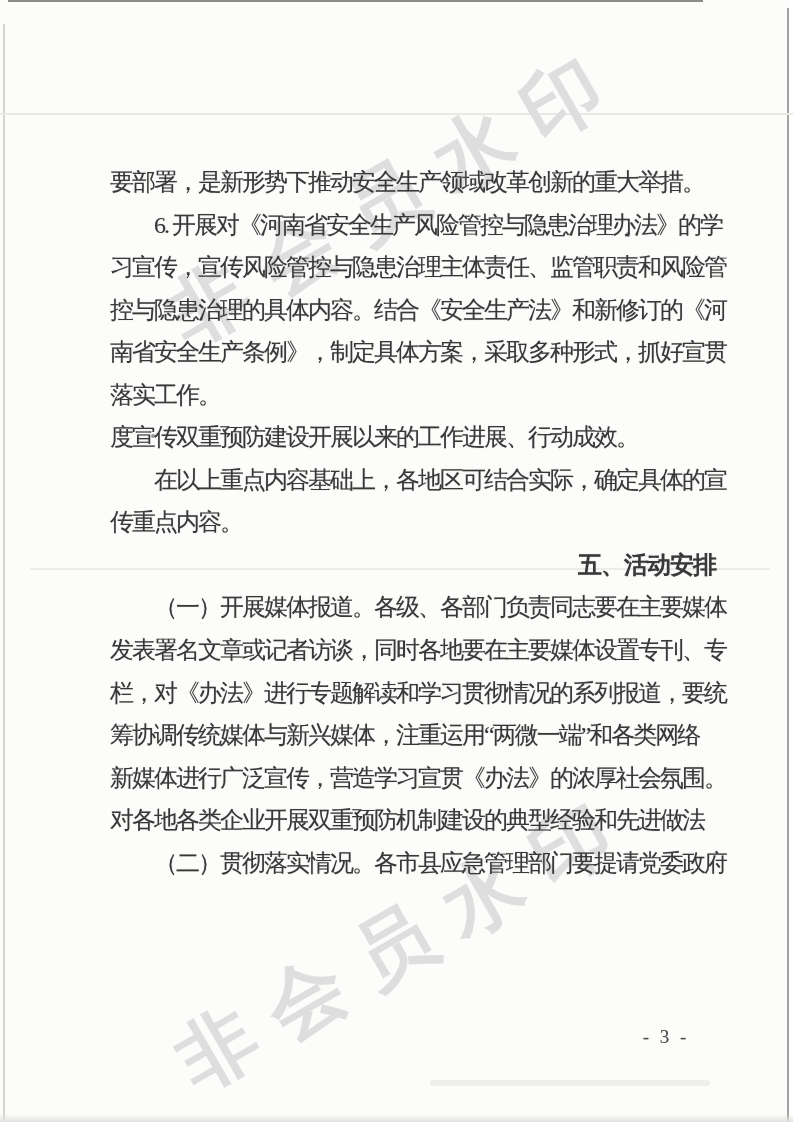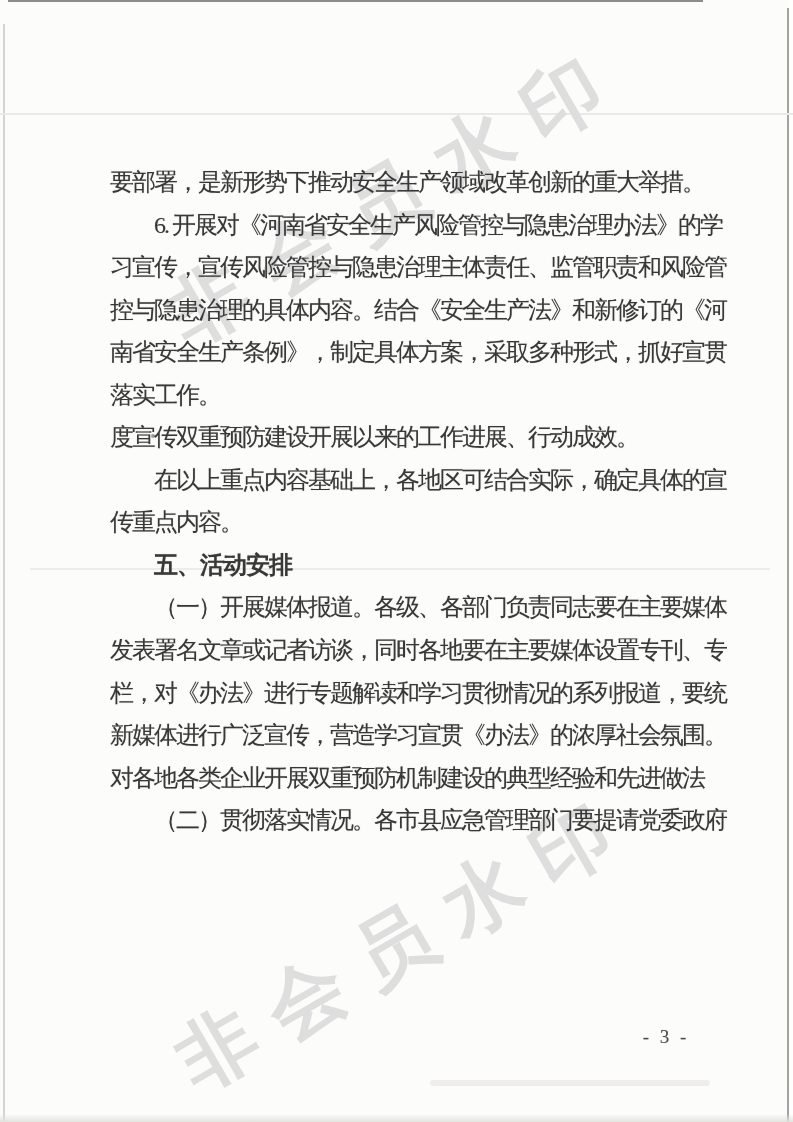--- a/index.html
+++ b/index.html
@@ -67,20 +67,21 @@
     font-size: 24px;
     letter-spacing: -2px;
     color: #383838;
     text-shadow: 0 0 1px rgba(56,56,56,.35);
   }
   .text-line.indent { padding-left: 44px; }
   .text-line.heading {
     font-family: "DejaVu Sans", "Liberation Sans", sans-serif;
     font-weight: bold;
     letter-spacing: -1px;
+    text-align: right;
   }
 
   .page-number {
     position: absolute;
     z-index: 2;
     left: 628px;
     top: 1026px;
     width: 76px;
     text-align: center;
     font-size: 19px;
@@ -142,20 +143,23 @@
       <div class="text-line indent">
         <span>（一）开展媒体报道。各级、各部门负责同志要在主要媒体</span>
       </div>
       <div class="text-line">
         <span>发表署名文章或记者访谈，同时各地要在主要媒体设置专刊、专</span>
       </div>
       <div class="text-line">
         <span>栏，对《办法》进行专题解读和学习贯彻情况的系列报道，要统</span>
       </div>
       <div class="text-line">
+        <span>筹协调传统媒体与新兴媒体，注重运用“两微一端”和各类网络</span>
+      </div>
+      <div class="text-line">
         <span>新媒体进行广泛宣传，营造学习宣贯《办法》的浓厚社会氛围。</span>
       </div>
       <div class="text-line">
         <span>对各地各类企业开展双重预防机制建设的典型经验和先进做法</span>
       </div>
       <div class="text-line indent">
         <span>（二）贯彻落实情况。各市县应急管理部门要提请党委政府</span>
       </div>
   </div>
 

